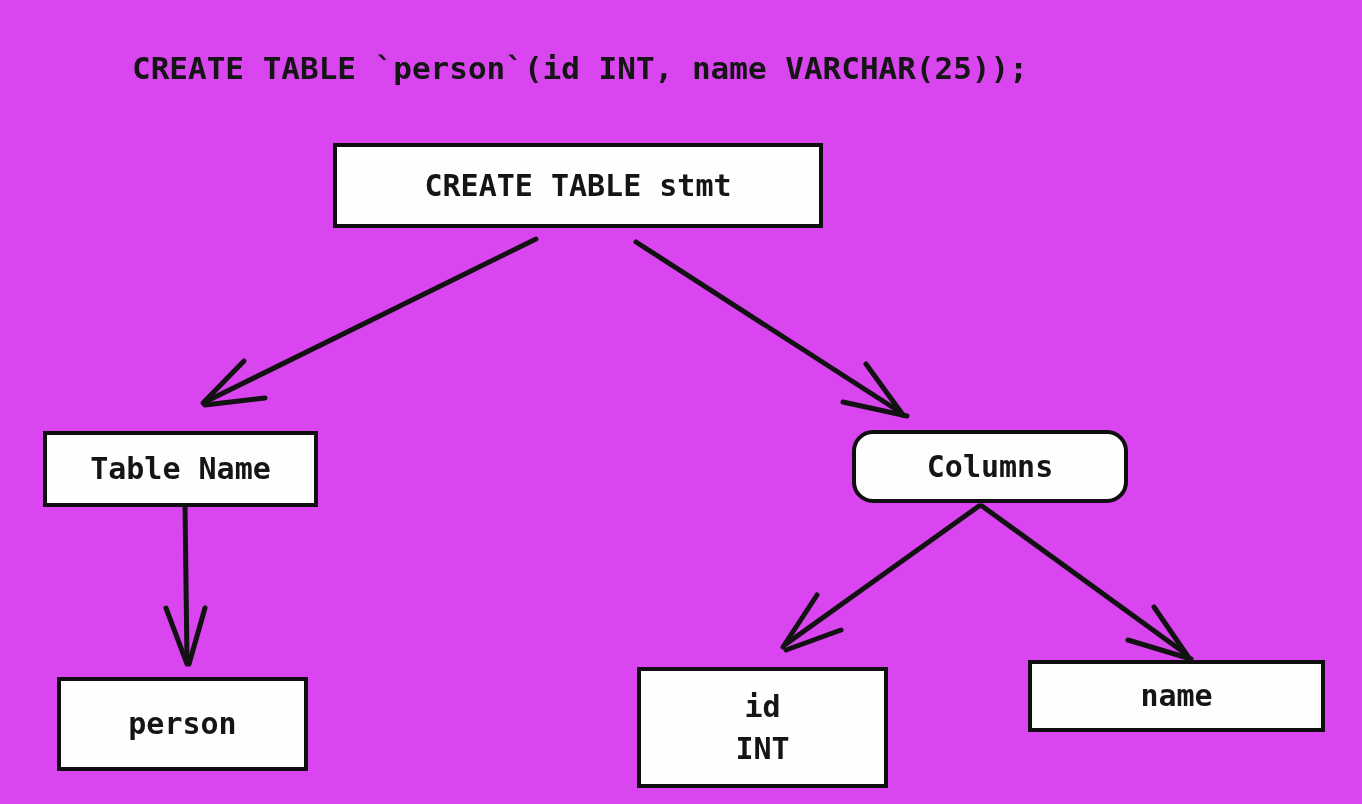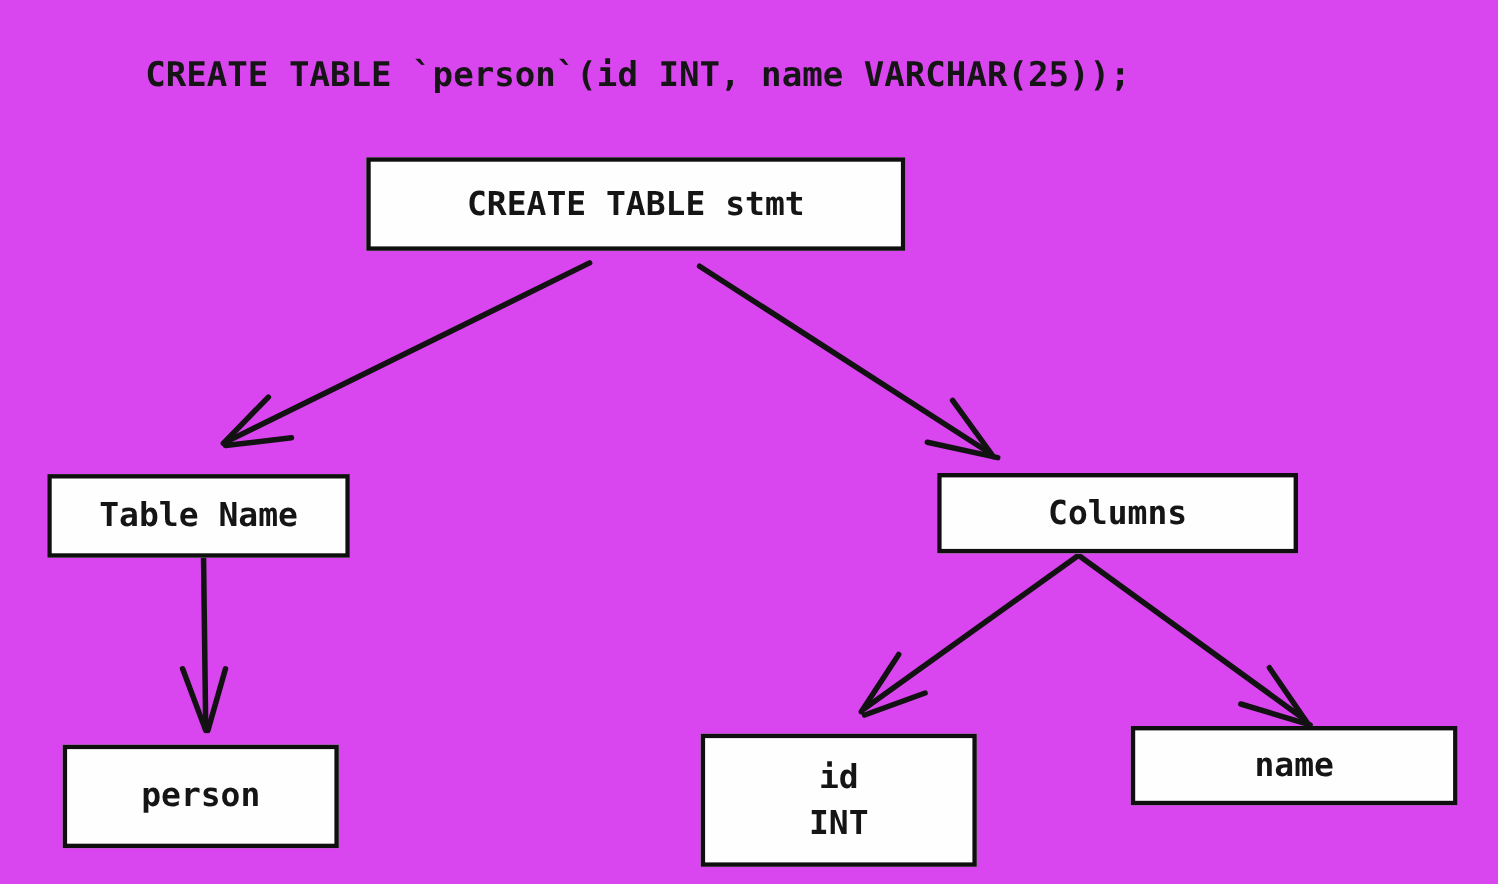--- a/index.html
+++ b/index.html
@@ -50,21 +50,21 @@
     justify-content: center;
     font-size: 30px;
     font-weight: bold;
     line-height: 42px;
     text-align: center;
     white-space: pre;
     color: #151515;
   }
   .node-stmt      { left: 333px; top: 143px; width: 490px; height: 85px; }
   .node-tablename { left: 43px;  top: 421px; width: 275px; height: 76px; margin-top: 10px; }
-  .node-columns   { left: 852px; top: 430px; width: 328px; height: 73px; }
+  .node-columns   { left: 852px; top: 430px; width: 276px; height: 73px; border-radius: 21px; }
   .node-person    { left: 57px;  top: 677px; width: 251px; height: 94px; }
   .node-id        { left: 637px; top: 667px; width: 251px; height: 121px; }
   .node-name      { left: 1028px; top: 660px; width: 297px; height: 72px; }
 </style>
 </head>
 <body>
 
 <div class="canvas">
 
   <div class="sql-statement">CREATE TABLE `person`(id INT, name VARCHAR(25));</div>

